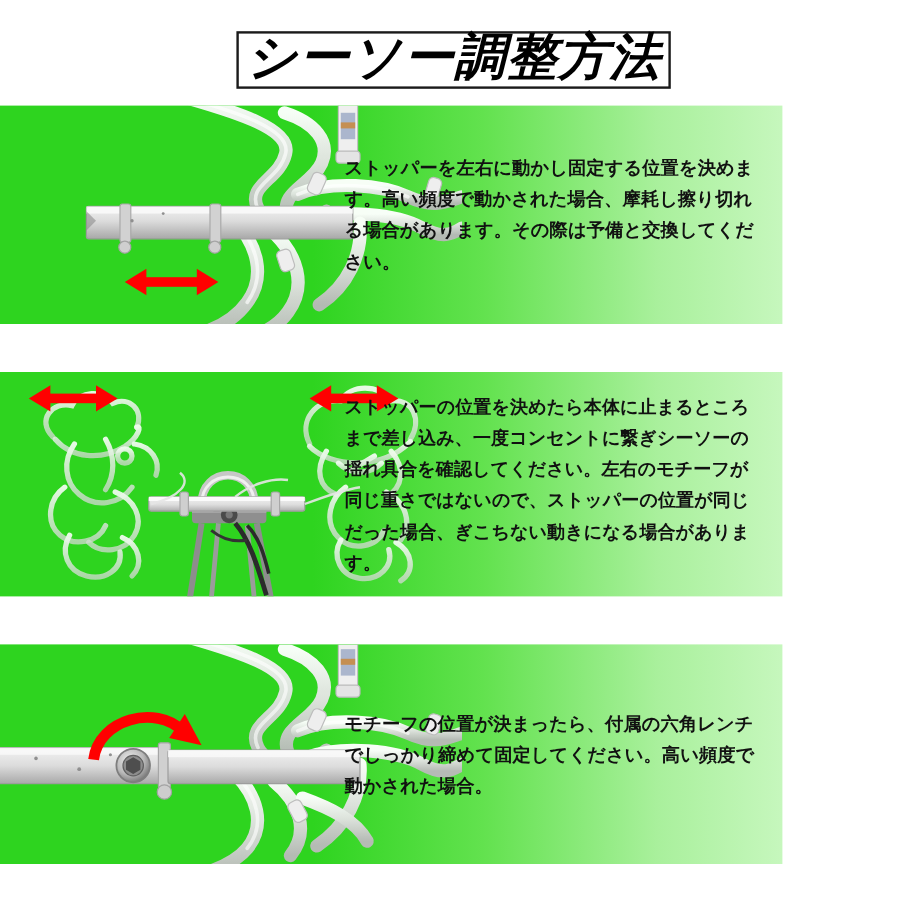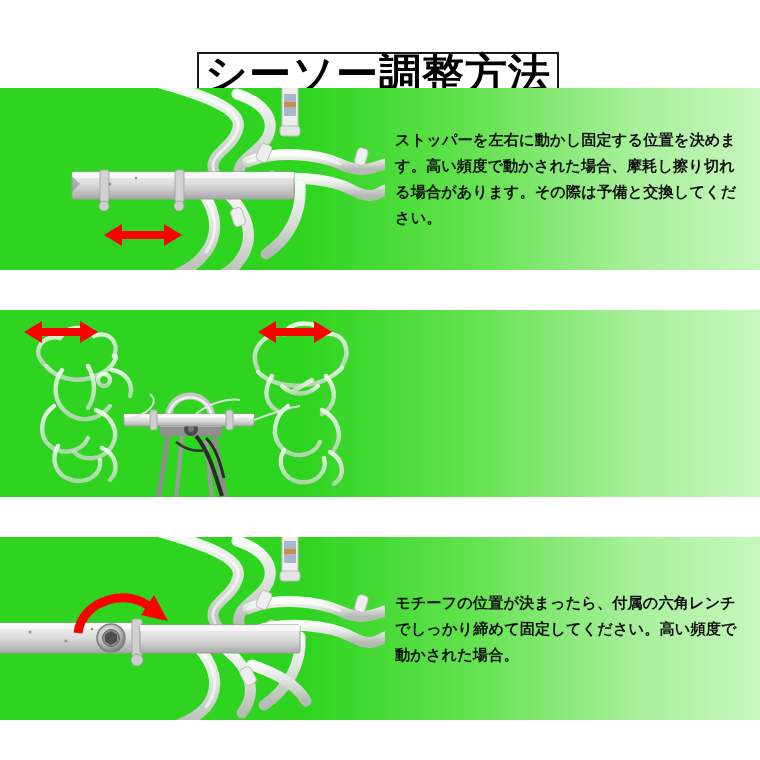--- a/index.html
+++ b/index.html
@@ -7,21 +7,21 @@
     width:760px;height:760px;
     background:#ffffff;
     font-family:"Liberation Sans","DejaVu Sans",sans-serif;
     overflow:hidden;
   }
   .page{position:relative;width:760px;height:760px;background:#fff;}
 
   
   .title-wrap{
     position:absolute;left:0;top:0;width:760px;height:100px;
-    display:flex;align-items:flex-end;justify-content:center;
+    display:flex;align-items:center;justify-content:center;font-style:italic;
   }
   .title-box{
     position:relative;
     border:2px solid #1a1a1a;
     padding:2px 6px 4px 6px;
     box-sizing:border-box;
     min-width:362px;
     height:48px;
     display:flex;align-items:center;justify-content:center;
     margin-left:-4px;
@@ -32,21 +32,21 @@
     font-size:42px;
     line-height:42px;
     letter-spacing:1px;
     color:#000;
     white-space:nowrap;
     transform:translateY(-1px);
   }
 
   
   .panel{
-    position:absolute;left:0;width:760px;
+    position:absolute;left:0;width:652px;
     background:linear-gradient(90deg,#2ed41f 0%,#2ed41f 40%,#63e24f 62%,#a9f09c 84%,#c6f7bd 100%);
     overflow:hidden;
   }
   #panel-1{top:88px;height:182px;}
   #panel-2{top:310px;height:187px;}
   #panel-3{top:537px;height:183px;}
 
   .photo{
     position:absolute;left:0;top:0;width:385px;height:100%;
     overflow:hidden;
@@ -231,20 +231,23 @@
           <path d="M98 22 L80 11 L80 33 Z"></path>
         </g>
         <g fill="#ff0000">
           <rect x="268" y="18" width="54" height="8"></rect>
           <path d="M258 22 L276 11 L276 33 Z"></path>
           <path d="M332 22 L314 11 L314 33 Z"></path>
         </g>
       </svg>
     </div>
 
+    <div class="text-col">
+      <p class="body-text">ストッパーの位置を決めたら本体に止まるところまで差し込み、一度コンセントに繋ぎシーソーの揺れ具合を確認してください。左右のモチーフが同じ重さではないので、ストッパーの位置が同じだった場合、ぎこちない動きになる場合があります。</p>
+    </div>
   </div>
 
   <div class="panel" id="panel-3">
 
     <div class="photo">
       <svg class="svgart" viewBox="0 0 385 183" preserveAspectRatio="none">
         <defs>
           <linearGradient id="barG3" x1="0" y1="0" x2="0" y2="1">
             <stop offset="0%" stop-color="#f3f3f3"></stop>
             <stop offset="50%" stop-color="#dcdcdc"></stop>

